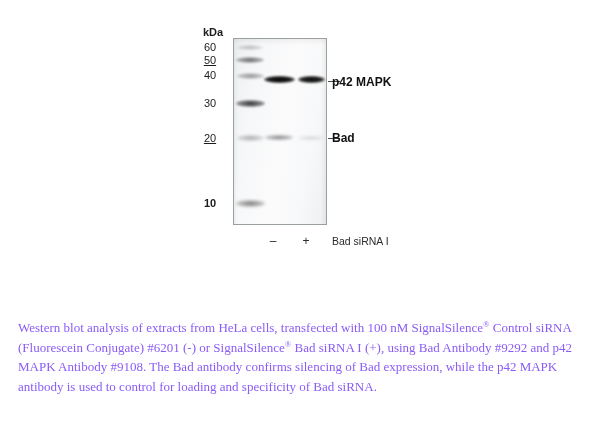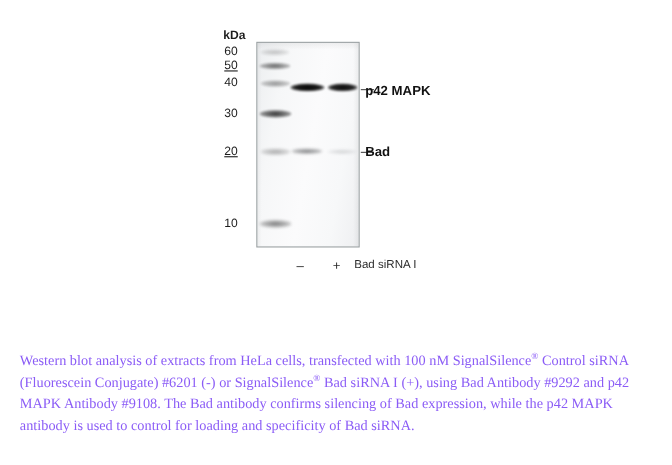--- a/index.html
+++ b/index.html
@@ -130,21 +130,21 @@
 
 <div id="figure">
 
   <div class="kda-heading">kDa</div>
 
   <div class="marker-label" style="top:42px;">60</div>
   <div class="marker-label" style="top:55px;text-decoration:underline;">50</div>
   <div class="marker-label" style="top:70px;">40</div>
   <div class="marker-label" style="top:98px;">30</div>
   <div class="marker-label" style="top:133px;text-decoration:underline;">20</div>
-  <div class="marker-label" style="top:198px;">10</div>
+  <div class="marker-label" style="top:198px;font-weight:bold;">10</div>
 
   <div class="blot">
 
     <div class="band" style="left:3px;  top:6px;   width:26px; height:5px; background:radial-gradient(ellipse at center, rgba(20,20,20,0.55) 0%, rgba(20,20,20,0.28) 55%, rgba(20,20,20,0) 100%); filter:blur(1.3px); opacity:0.45;"></div>
     <div class="band" style="left:2px;  top:18px;  width:28px; height:6px; background:radial-gradient(ellipse at center, rgba(20,20,20,0.80) 0%, rgba(20,20,20,0.40) 58%, rgba(20,20,20,0) 100%); filter:blur(1.2px); opacity:0.78;"></div>
     <div class="band" style="left:3px;  top:34px;  width:27px; height:6px; background:radial-gradient(ellipse at center, rgba(20,20,20,0.65) 0%, rgba(20,20,20,0.32) 58%, rgba(20,20,20,0) 100%); filter:blur(1.2px); opacity:0.65;"></div>
     <div class="band" style="left:2px;  top:61px;  width:29px; height:7px; background:radial-gradient(ellipse at center, rgba(15,15,15,0.92) 0%, rgba(15,15,15,0.50) 58%, rgba(15,15,15,0) 100%); filter:blur(1.1px); opacity:0.92;"></div>
     <div class="band" style="left:3px;  top:96px;  width:27px; height:6px; background:radial-gradient(ellipse at center, rgba(20,20,20,0.58) 0%, rgba(20,20,20,0.28) 58%, rgba(20,20,20,0) 100%); filter:blur(1.4px); opacity:0.58;"></div>
     <div class="band" style="left:2px;  top:161px; width:29px; height:7px; background:radial-gradient(ellipse at center, rgba(20,20,20,0.75) 0%, rgba(20,20,20,0.36) 58%, rgba(20,20,20,0) 100%); filter:blur(1.4px); opacity:0.72;"></div>
 
@@ -156,17 +156,17 @@
   </div>
 
   <div class="lead-line" style="left:328px; top:81px; width:12px;"></div>
   <div class="annot-label" style="left:332px; top:75px;">p42 MAPK</div>
 
   <div class="lead-line" style="left:328px; top:138px; width:12px;"></div>
   <div class="annot-label" style="left:332px; top:131px;">Bad</div>
 
   <div class="lane-sign" style="left:266px; top:234px;">–</div>
   <div class="lane-sign" style="left:299px; top:234px;">+</div>
-  <div class="lane-caption" style="left:322px; top:235px;">Bad siRNA I</div>
+  <div class="lane-caption" style="left:332px; top:235px;">Bad siRNA I</div>
 
 </div>
 
 <div id="caption"><span>Western blot analysis of extracts from HeLa cells, transfected with 100 nM SignalSilence</span><sup>®</sup><span> Control siRNA (Fluorescein Conjugate) #6201 (-) or SignalSilence</span><sup>®</sup><span> Bad siRNA I (+), using Bad Antibody #9292 and p42 MAPK Antibody #9108. The Bad antibody confirms silencing of Bad expression, while the p42 MAPK antibody is used to control for loading and specificity of Bad siRNA.</span></div>
 
 </body></html>

